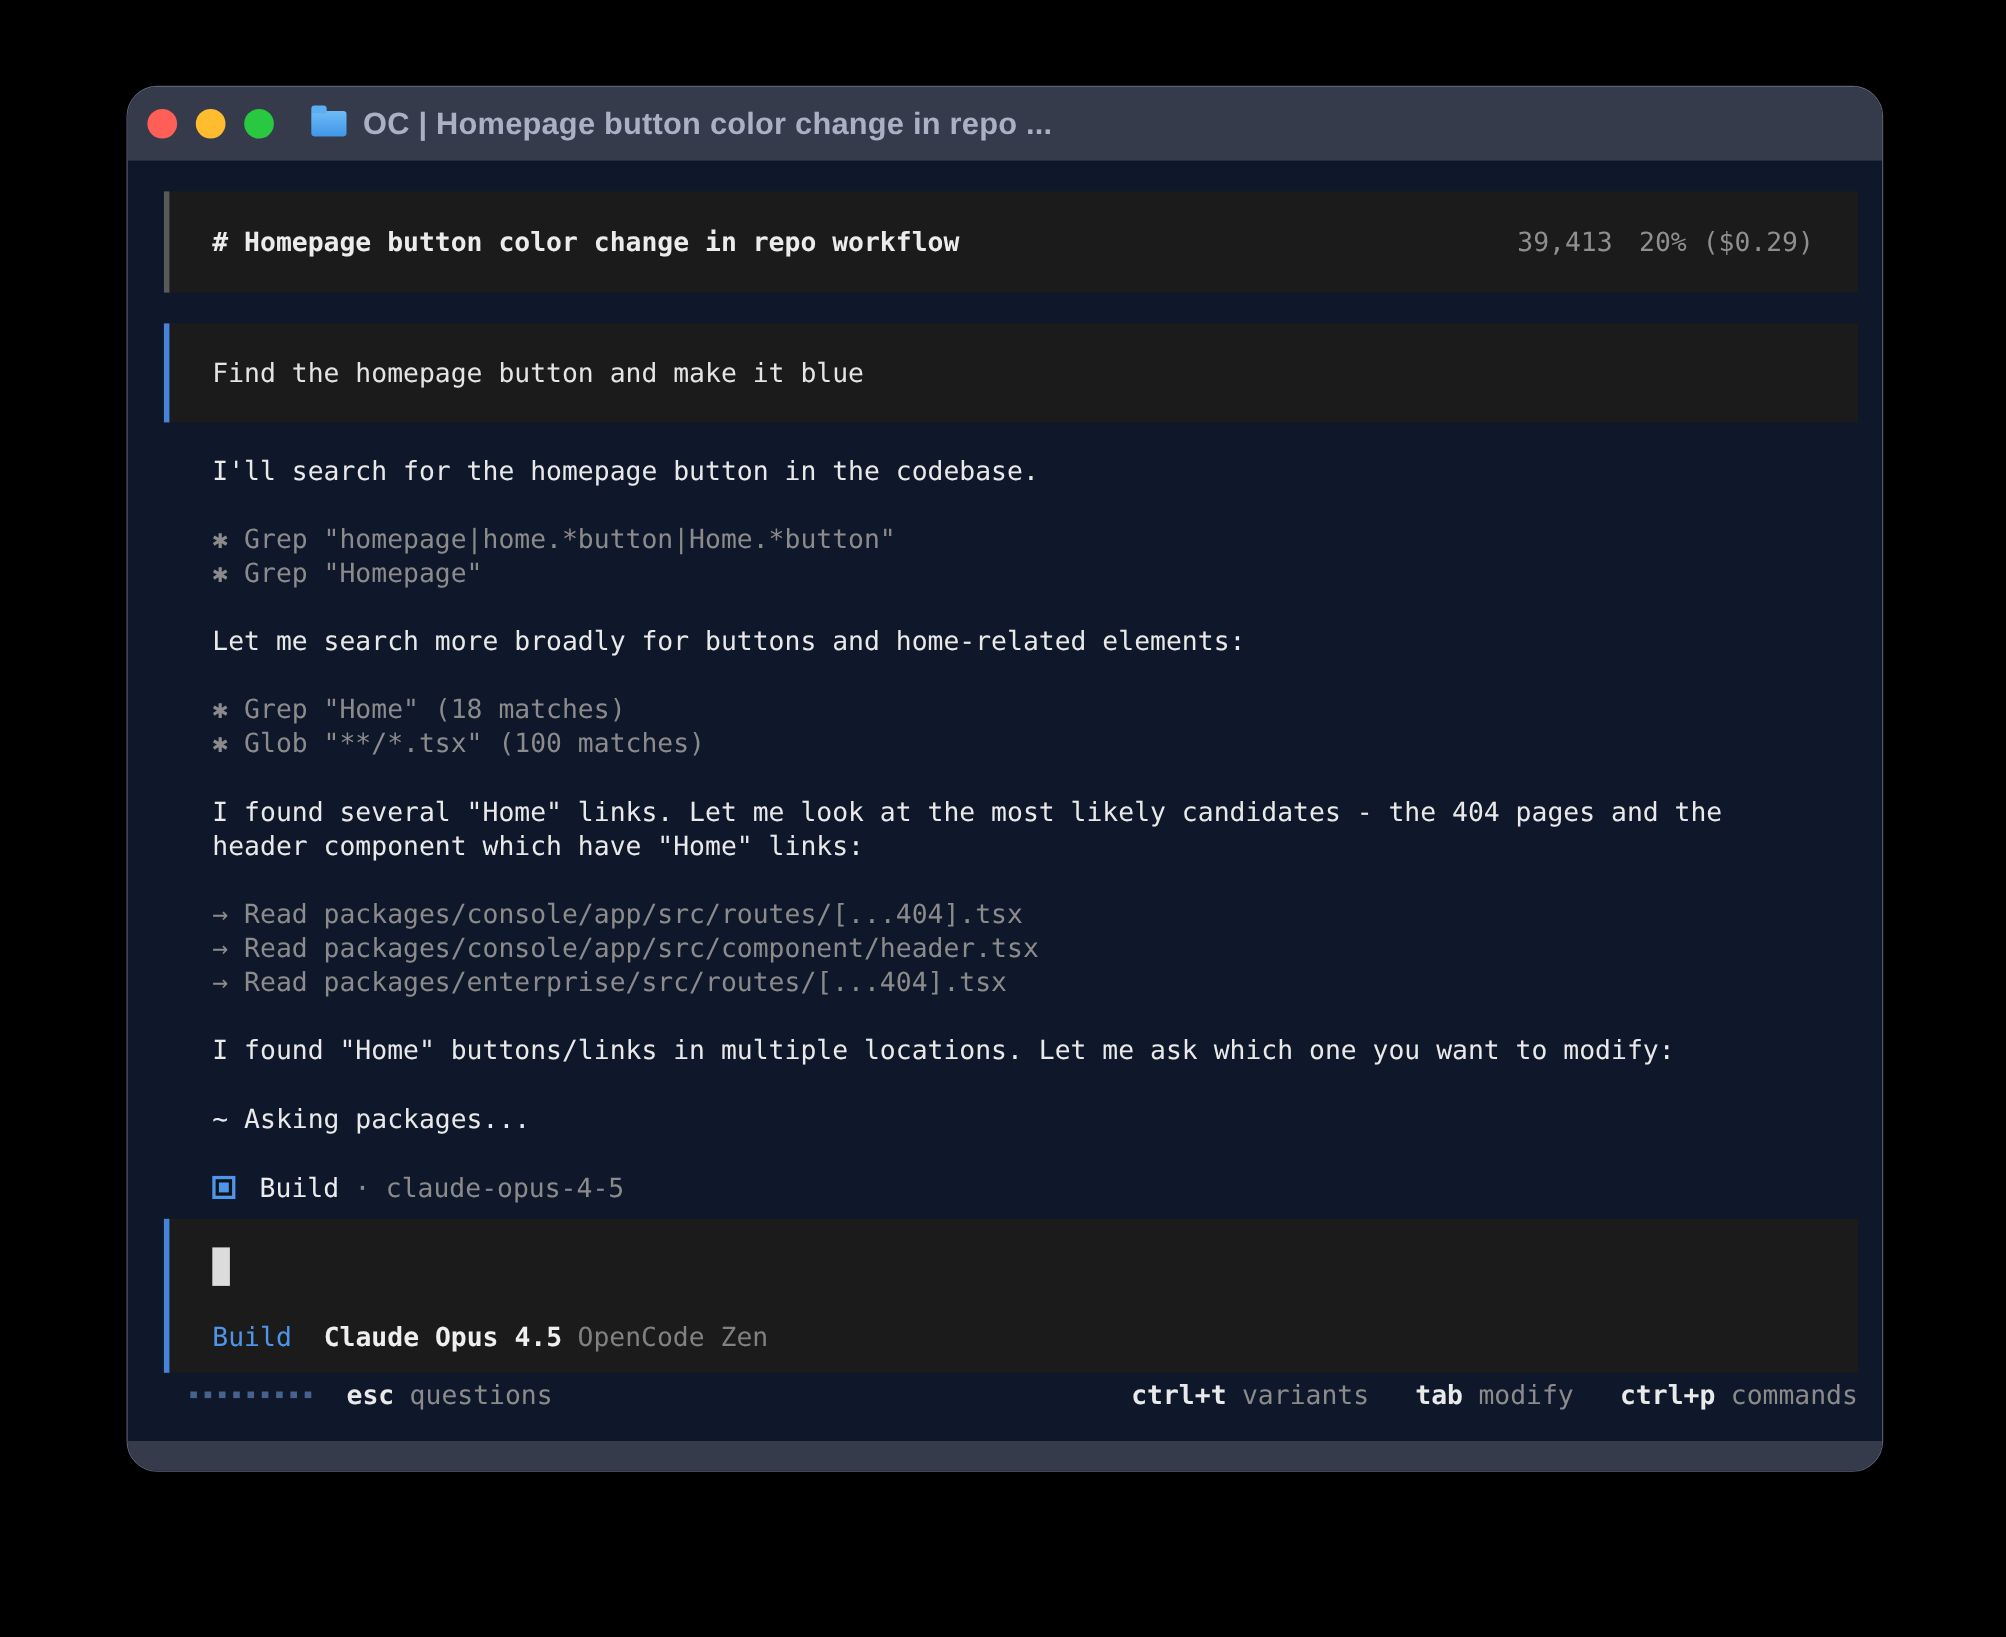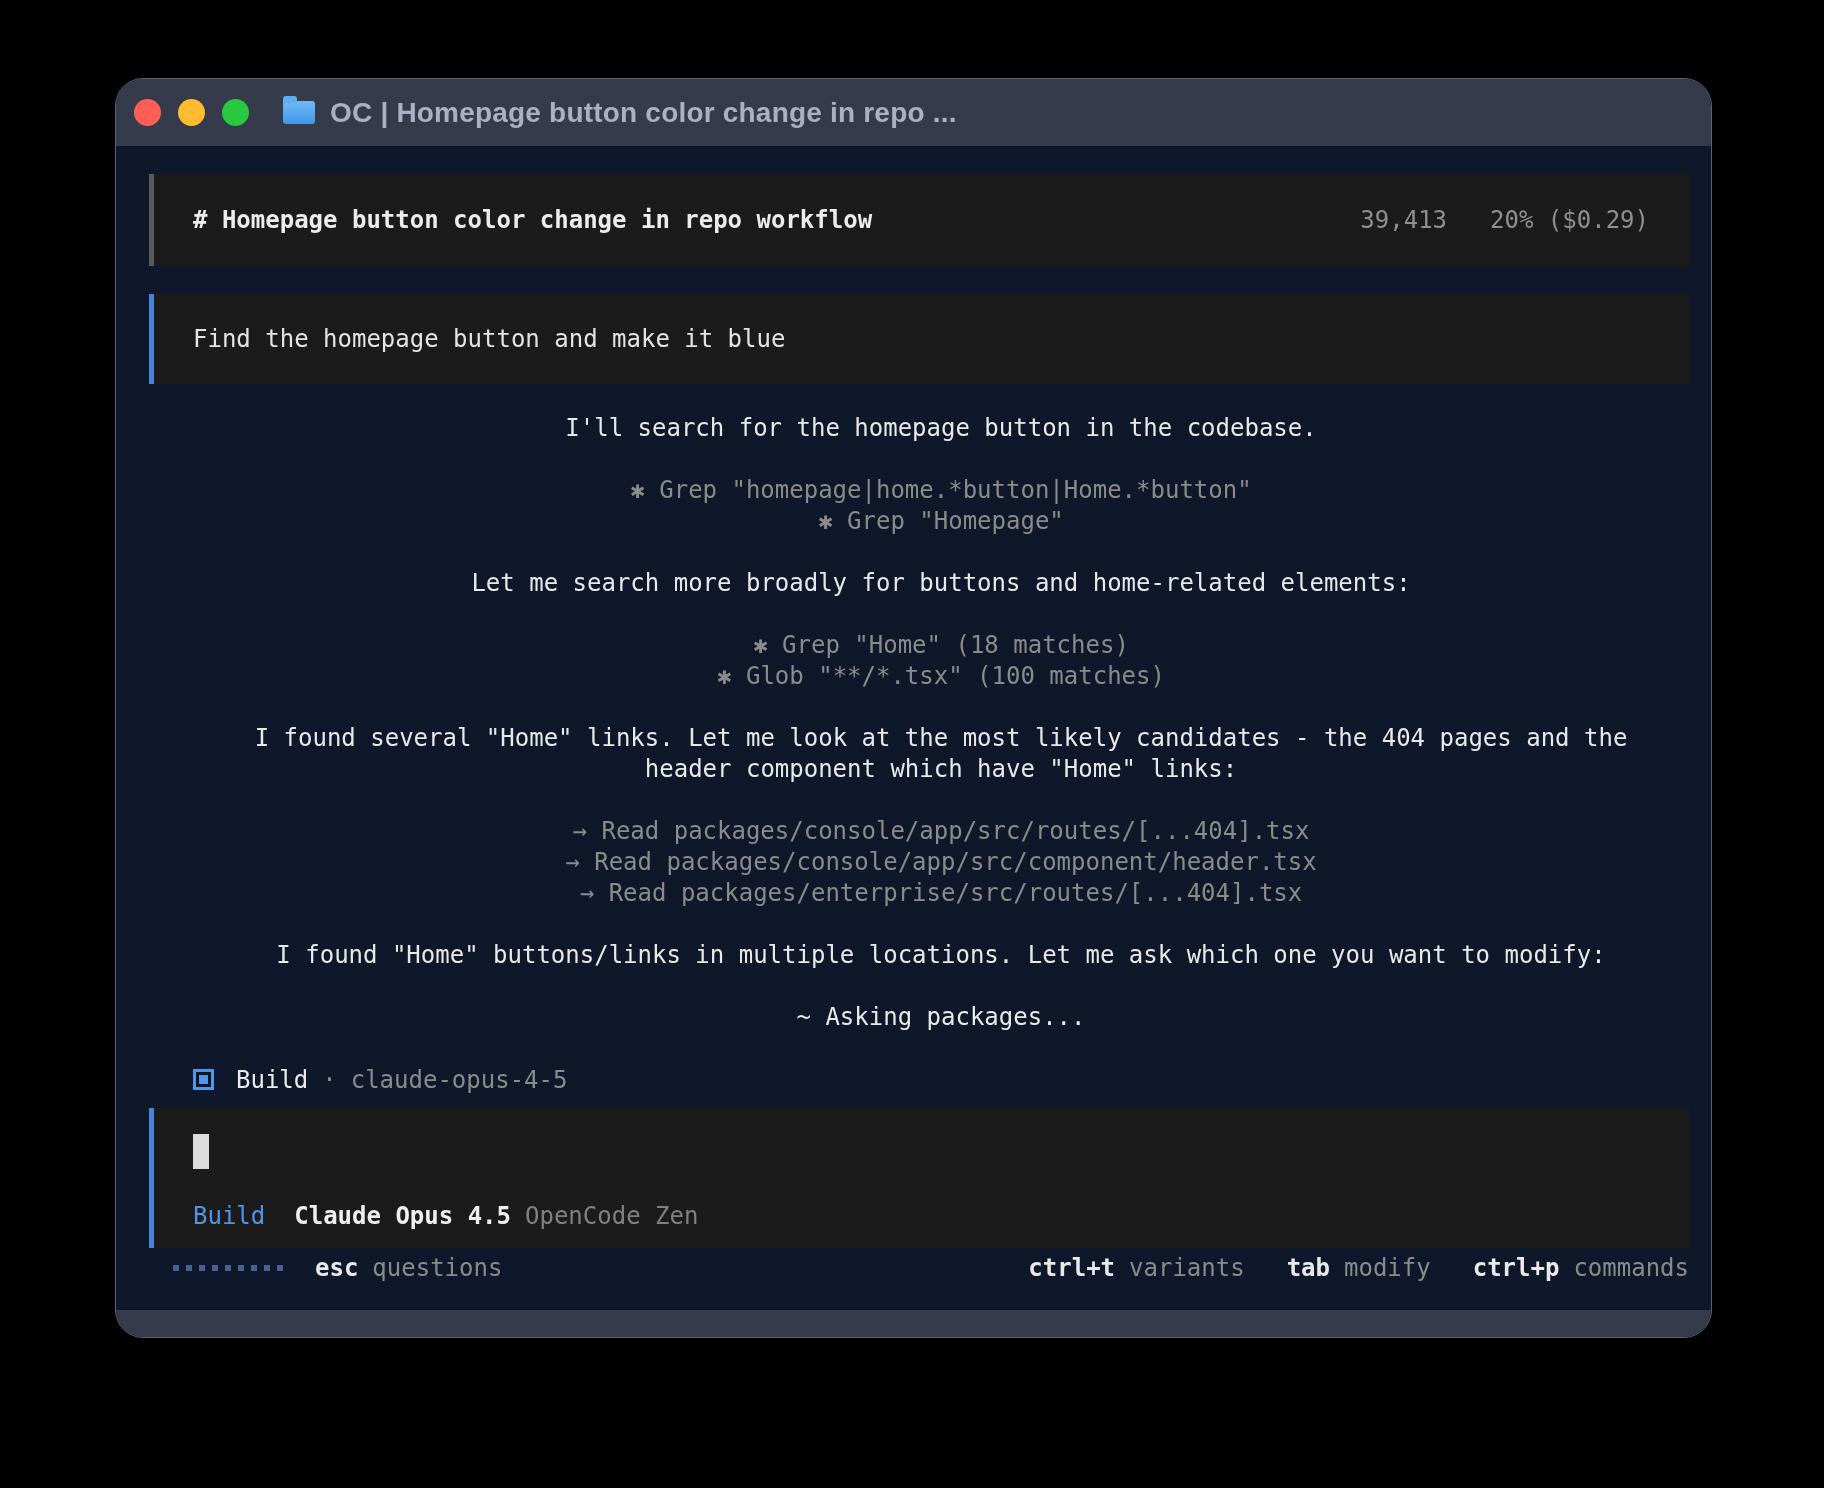--- a/index.html
+++ b/index.html
@@ -28,28 +28,28 @@
   .titlebar-title {
     margin-left:15px; font:700 28px "Liberation Sans", sans-serif;
     color:#abb1c4; letter-spacing:.2px; white-space:nowrap;
   }
 
   
   .main {
     flex:1 1 auto; display:flex; flex-direction:column;
     padding:28px 22px 0 33px;
     font-family:"DejaVu Sans Mono", monospace; font-size:24px;
-    box-sizing:border-box; min-height:0;text-align:center;
+    box-sizing:border-box; min-height:0;
   }
   .panel { background:#1b1b1b; border-left:5px solid #5a5a5a; box-sizing:border-box; }
 
   .header-panel { flex:0 0 92px; display:flex; align-items:center;
     justify-content:space-between; padding:0 40px 0 39px; }
   .header-title { font-weight:700; color:#ececec; white-space:pre; }
-  .header-stats { color:#8f8f8f; display:flex; gap:43px; white-space:pre; }
+  .header-stats { color:#8f8f8f; display:flex; gap:24px; white-space:pre; }
 
   .user-panel { margin-top:28px; flex:0 0 90px; border-left-color:#4584da;
     display:flex; align-items:center; padding:0 39px; color:#e4e4e4; white-space:pre; }
 
   .conversation { margin:29px 0 0 44px; }
   .line { height:31px; line-height:31px; white-space:pre; }
   .line.assistant { color:#e9e9e9; }
   .line.tool { color:#8b8b8b; }
 
   .status-row { margin-left:44px; height:31px; display:flex; align-items:center; }

